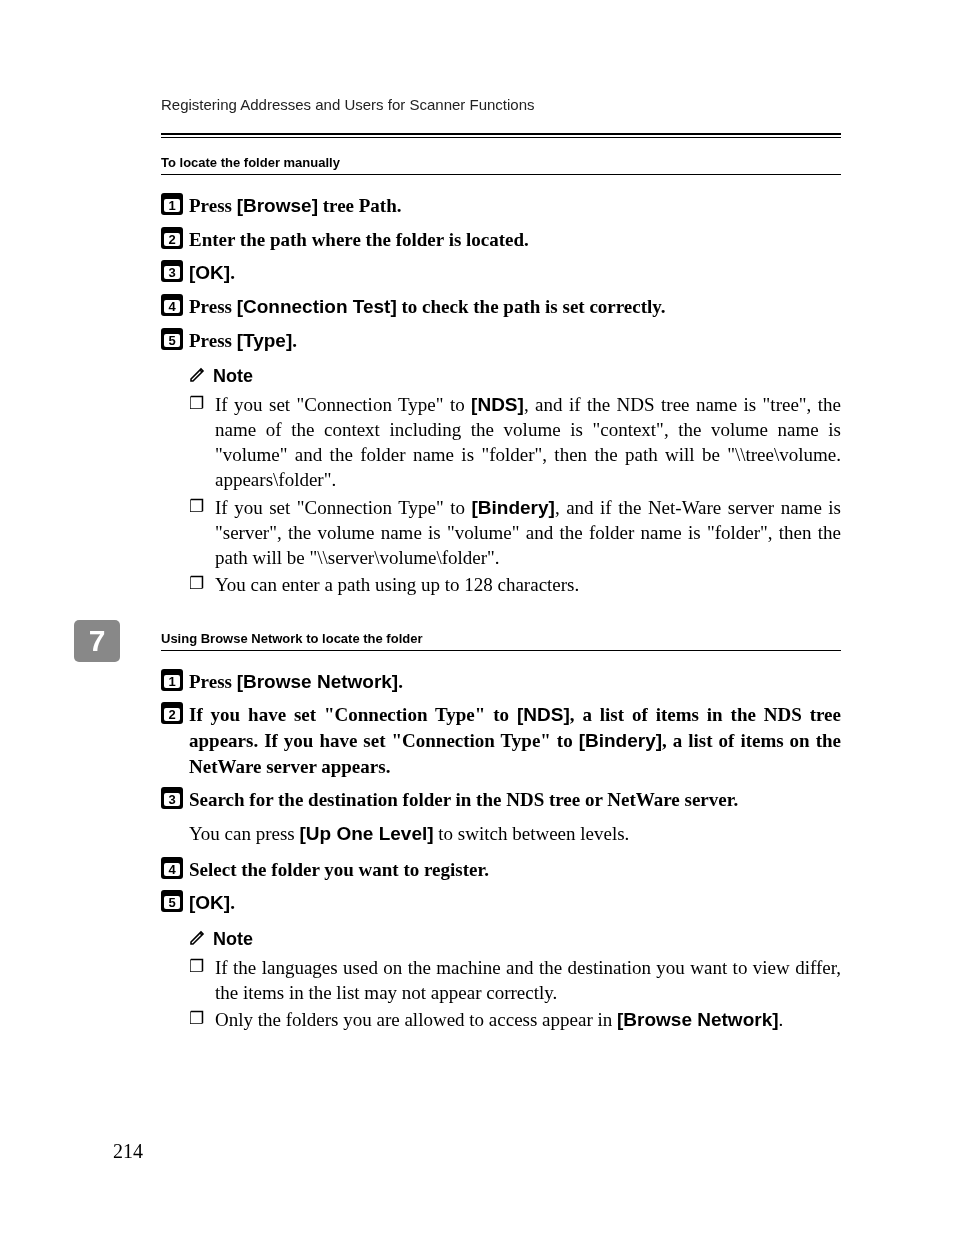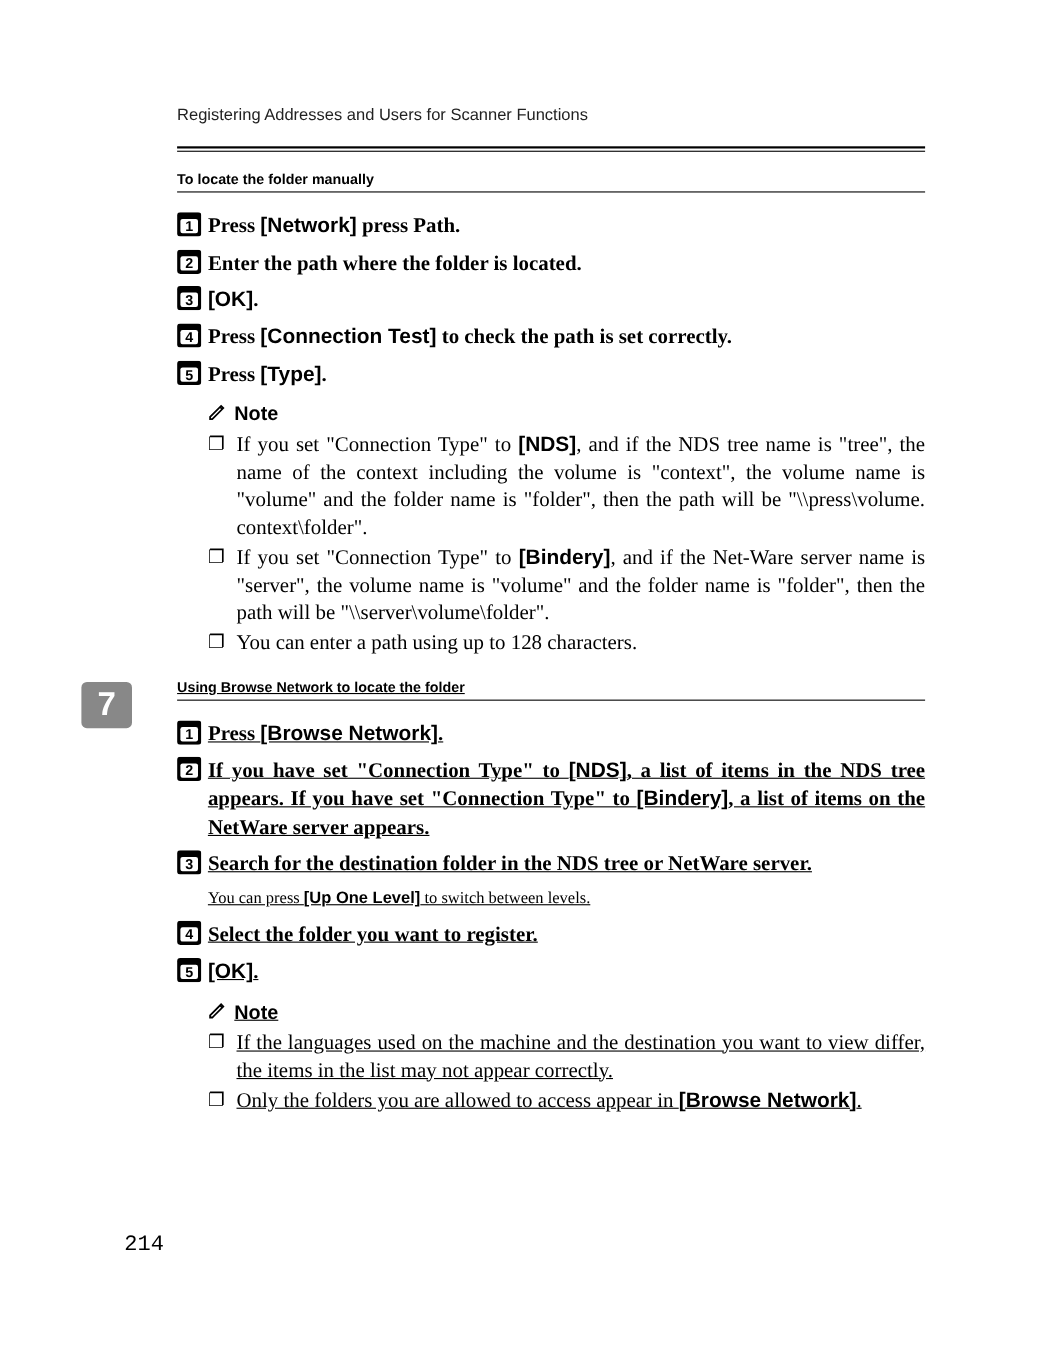--- a/index.html
+++ b/index.html
@@ -68,21 +68,21 @@
     font-weight: bold;
     font-size: 19px;
   }
   .step-body .ui {
     font-family: Arial, Helvetica, sans-serif;
     font-weight: bold;
   }
   .step-follow {
     margin: 4px 0 10px 28px;
     font-family: "Book Antiqua", Palatino, "Times New Roman", serif;
-    font-size: 15px;
+    font-size: 19px;
     font-weight: normal;
     line-height: 1.35;
   }
   .step-follow .ui {
     font-family: Arial, Helvetica, sans-serif;
     font-weight: bold;
   }
   .note-block {
     margin: 12px 0 0 28px;
   }
@@ -133,25 +133,25 @@
     font-family: Arial, Helvetica, sans-serif;
     font-weight: bold;
     font-size: 30px;
     display: flex;
     align-items: center;
     justify-content: center;
   }
   .page-num {
     position: absolute;
     left: 113px;
-    bottom: 92px;
-    font-family: Liberation Mono, monospace;
+    bottom: 72px;
+    font-family: Liberation Serif, serif;
     font-size: 20px;
   }
-  .section2 { margin-top: 20px; text-decoration: underline; }
+  .section2 { margin-top: 34px; }
   .just { text-align: justify; }
 </style>
 </head>
 <body>
 
 <div class="page">
 
   <div class="running-head">Registering Addresses and Users for Scanner Functions</div>
   <div class="rule-top"></div>
 
@@ -164,21 +164,21 @@
 
     <div class="step">
       <span class="step-num">
         <svg width="22" height="22" viewBox="0 0 22 22">
             <rect x="0" y="0" width="22" height="22" rx="3" fill="#000"></rect>
             <rect x="3" y="6" width="16" height="13" rx="2" fill="#fff"></rect>
             <text x="11" y="17" text-anchor="middle" font-family="Arial" font-weight="bold" font-size="13" fill="#000">1</text>
           </svg>
       </span>
       <span class="step-body">
-        <span>Press </span><span class="ui">[Network]</span><span> press Path.</span>
+        <span>Press </span><span class="ui">[Browse]</span><span> tree Path.</span>
       </span>
     </div>
 
     <div class="step">
       <span class="step-num">
         <svg width="22" height="22" viewBox="0 0 22 22">
             <rect x="0" y="0" width="22" height="22" rx="3" fill="#000"></rect>
             <rect x="3" y="6" width="16" height="13" rx="2" fill="#fff"></rect>
             <text x="11" y="17" text-anchor="middle" font-family="Arial" font-weight="bold" font-size="13" fill="#000">2</text>
           </svg>
@@ -230,21 +230,21 @@
         <span>
           <svg width="18" height="18" viewBox="0 0 18 18">
               <path d="M2 14 L12 4 L14 6 L4 16 L2 16 Z" fill="none" stroke="#000" stroke-width="1.6"></path>
               <path d="M11 5 L13 7" stroke="#000" stroke-width="1.6"></path>
             </svg>
         </span>
         <span>Note</span>
       </div>
       <ul class="note-list">
         <li>
-          <span>If you set "Connection Type" to </span><span class="ui">[NDS]</span><span>, and if the NDS tree name is "tree", the name of the context including the volume is "context", the volume name is "volume" and the folder name is "folder", then the path will be "\\press\volume. context\folder".</span>
+          <span>If you set "Connection Type" to </span><span class="ui">[NDS]</span><span>, and if the NDS tree name is "tree", the name of the context including the volume is "context", the volume name is "volume" and the folder name is "folder", then the path will be "\\tree\volume. appears\folder".</span>
         </li>
         <li>
           <span>If you set "Connection Type" to </span><span class="ui">[Bindery]</span><span>, and if the Net-Ware server name is "server", the volume name is "volume" and the folder name is "folder", then the path will be "\\server\volume\folder".</span>
         </li>
         <li>You can enter a path using up to 128 characters.</li>
       </ul>
     </div>
 
     <div class="section2">
       <div class="subhead">Using Browse Network to locate the folder</div>

